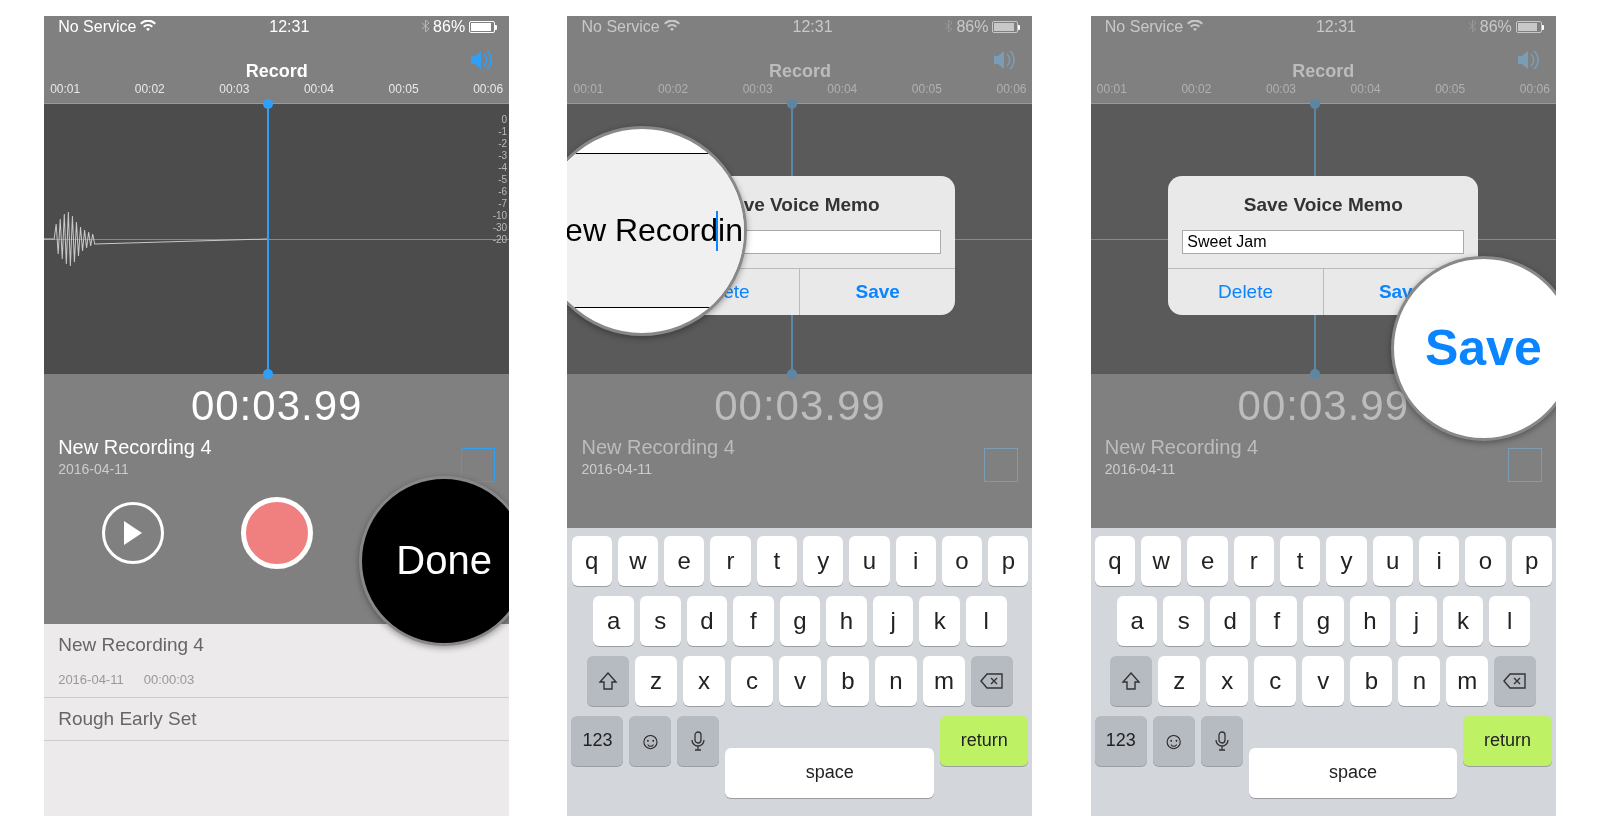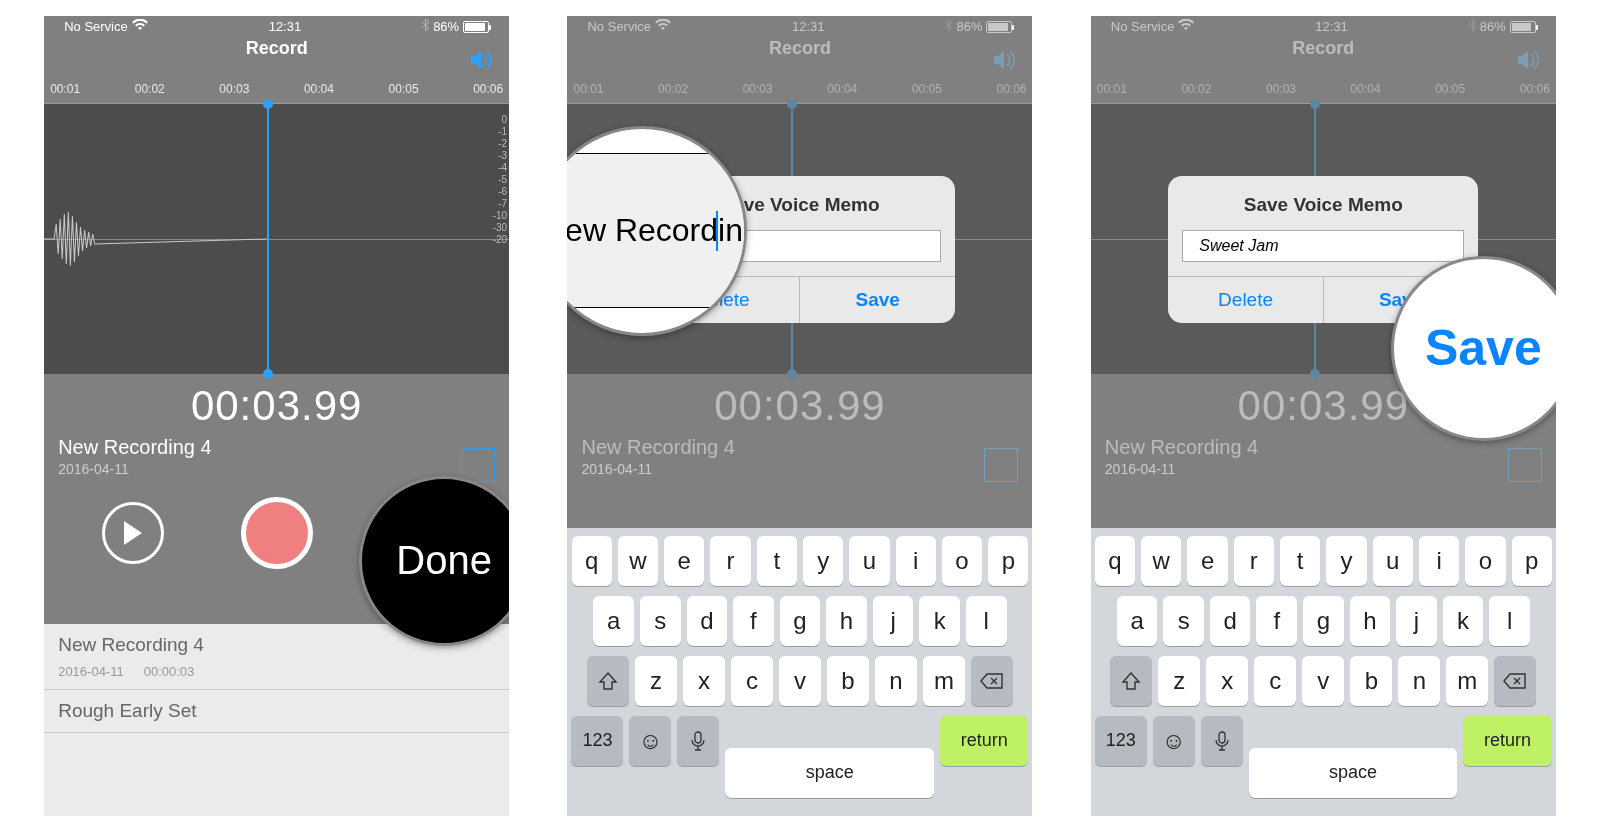--- a/index.html
+++ b/index.html
@@ -1,22 +1,22 @@
 <!DOCTYPE html>
 <html><head>
 <meta charset="utf-8">
 <style>
   * { box-sizing: border-box; margin: 0; padding: 0; font-family: -apple-system, "Helvetica Neue", Arial, sans-serif; }
   body { background: #fff; width: 1600px; height: 831px; display: flex; justify-content: space-around; align-items: center; padding: 15px; }
   .phone { width: 465px; height: 800px; background: #808080; position: relative; overflow: hidden; } 
-  .statusbar { height: 22px; color: #fff; font-size: 13px; display: flex; justify-content: space-between; align-items: center; padding: 0 20px; }
+  .statusbar { height: 22px; color: #fff; font-size: 16px; display: flex; justify-content: space-between; align-items: center; padding: 0 14px; }
   .phone.p1 .statusbar { color: #fff; }
   .phone.p2 .statusbar, .phone.p3 .statusbar { color: #c8c8c8; }
   .sb-left, .sb-right { display: flex; align-items: center; gap: 4px; }
-  .navbar { height: 44px; position: relative; display: flex; align-items: flex-start; justify-content: center; }
+  .navbar { height: 44px; position: relative; display: flex; align-items: flex-end; justify-content: center; }
   .navbar .title { color: #fff; font-size: 18px; font-weight: 600; }
   .phone.p2 .navbar .title, .phone.p3 .navbar .title { color: #bcbcbc; }
   .speaker-icon { position: absolute; right: 14px; top: 10px; color: #2ea0f6; font-size: 22px; }
   .phone.p2 .speaker-icon, .phone.p3 .speaker-icon { color: #7a9db6; }
   .ruler { height: 22px; display: flex; justify-content: space-between; padding: 0 6px; font-size: 12px; color: #e8e8e8; border-bottom: 0.5px solid #999; }
   .phone.p2 .ruler, .phone.p3 .ruler { color: #b0b0b0; }
   .wave-area { height: 270px; position: relative; background: linear-gradient(#5a5a5a,#5a5a5a); }
   .phone.p1 .wave-area { background: #4c4c4c; }
   .wave-area .dbscale { position:absolute; right:2px; top:10px; font-size:10px; color:#bbb; line-height:12px; text-align:right; }
   .wave-area .midline { position:absolute; left:0; right:0; top:50%; height:1px; background:#888; }
@@ -32,27 +32,27 @@
   .rec-meta .name { font-size:20px; }
   .rec-meta .date { font-size:14px; color:#ccc; margin-top:2px;}
   .phone.p2 .rec-meta .name, .phone.p3 .rec-meta .name { color:#bcbcbc; }
   .controls { display:flex; justify-content:space-around; align-items:center; height:100px; padding:0 20px; }
   .btn-play { width:62px; height:62px; border:3.5px solid #fff; border-radius:50%; display:flex; align-items:center; justify-content:center; color:#fff; font-size:26px; }
   .btn-rec  { width:72px; height:72px; border:5px solid #fff; border-radius:50%; background:#f08080; }
   .btn-done { width:62px; color:#fff; font-size:22px; text-align:center; }
   .list { background:#eceaea; position:absolute; left:0; right:0; bottom:0; top:608px; }
   .row { padding:10px 14px; border-bottom:0.5px solid #ccc; }
   .row .t1 { font-size:19px; color:#666; }
-  .row .t2 { font-size:13px; color:#999; margin-top:8px; }
+  .row .t2 { font-size:13px; color:#999; margin-top:16px; }
   .row .t2 span { margin-right:20px; }
   .croptool { position:absolute; right:14px; top:432px; width:34px; height:34px; border:1.5px solid #2ea0f6; }
   .phone.p2 .croptool, .phone.p3 .croptool { border-color:#7a9db6; }
   .dialog { position:absolute; left:50%; top:160px; transform:translateX(-50%); width:310px; background:#e9e9e9; border-radius:14px; overflow:hidden; }
   .dialog .dtitle { text-align:center; font-size:19px; font-weight:600; padding:18px 10px 14px; color:#333; }
-  .dialog input { width:calc(100% - 28px); margin:0 14px 14px; height:32px; border:0.5px solid #aaa; background:#fff; padding:0 16px; font-size:16px;font-style:italic; }
+  .dialog input { width:calc(100% - 28px); margin:0 14px 14px; height:24px; border:0.5px solid #aaa; background:#fff; padding:0 4px; font-size:16px; }
   .dialog .dbtns { display:flex; border-top:0.5px solid #bbb; }
   .dialog .dbtn { flex:1; text-align:center; padding:12px 0; color:#0a84ff; font-size:19px; }
   .dialog .dbtn.bold { font-weight:600; }
   .dialog .dbtn + .dbtn { border-left:0.5px solid #bbb; }
 
   
   .keyboard { position:absolute; left:0; right:0; bottom:0; height:288px; background:#d3d6db; padding:8px 4px 6px; }
   .krow { display:flex; justify-content:center; gap:6px; margin-bottom:10px; }
   .key { background:#fff; border-radius:6px; box-shadow:0 1px 0 #9a9da2; height:50px; display:flex; align-items:center; justify-content:center; font-size:24px; color:#222; min-width:38px; flex:1; max-width:42px; }
   .key.wide { max-width:none;margin-top:32px; }

